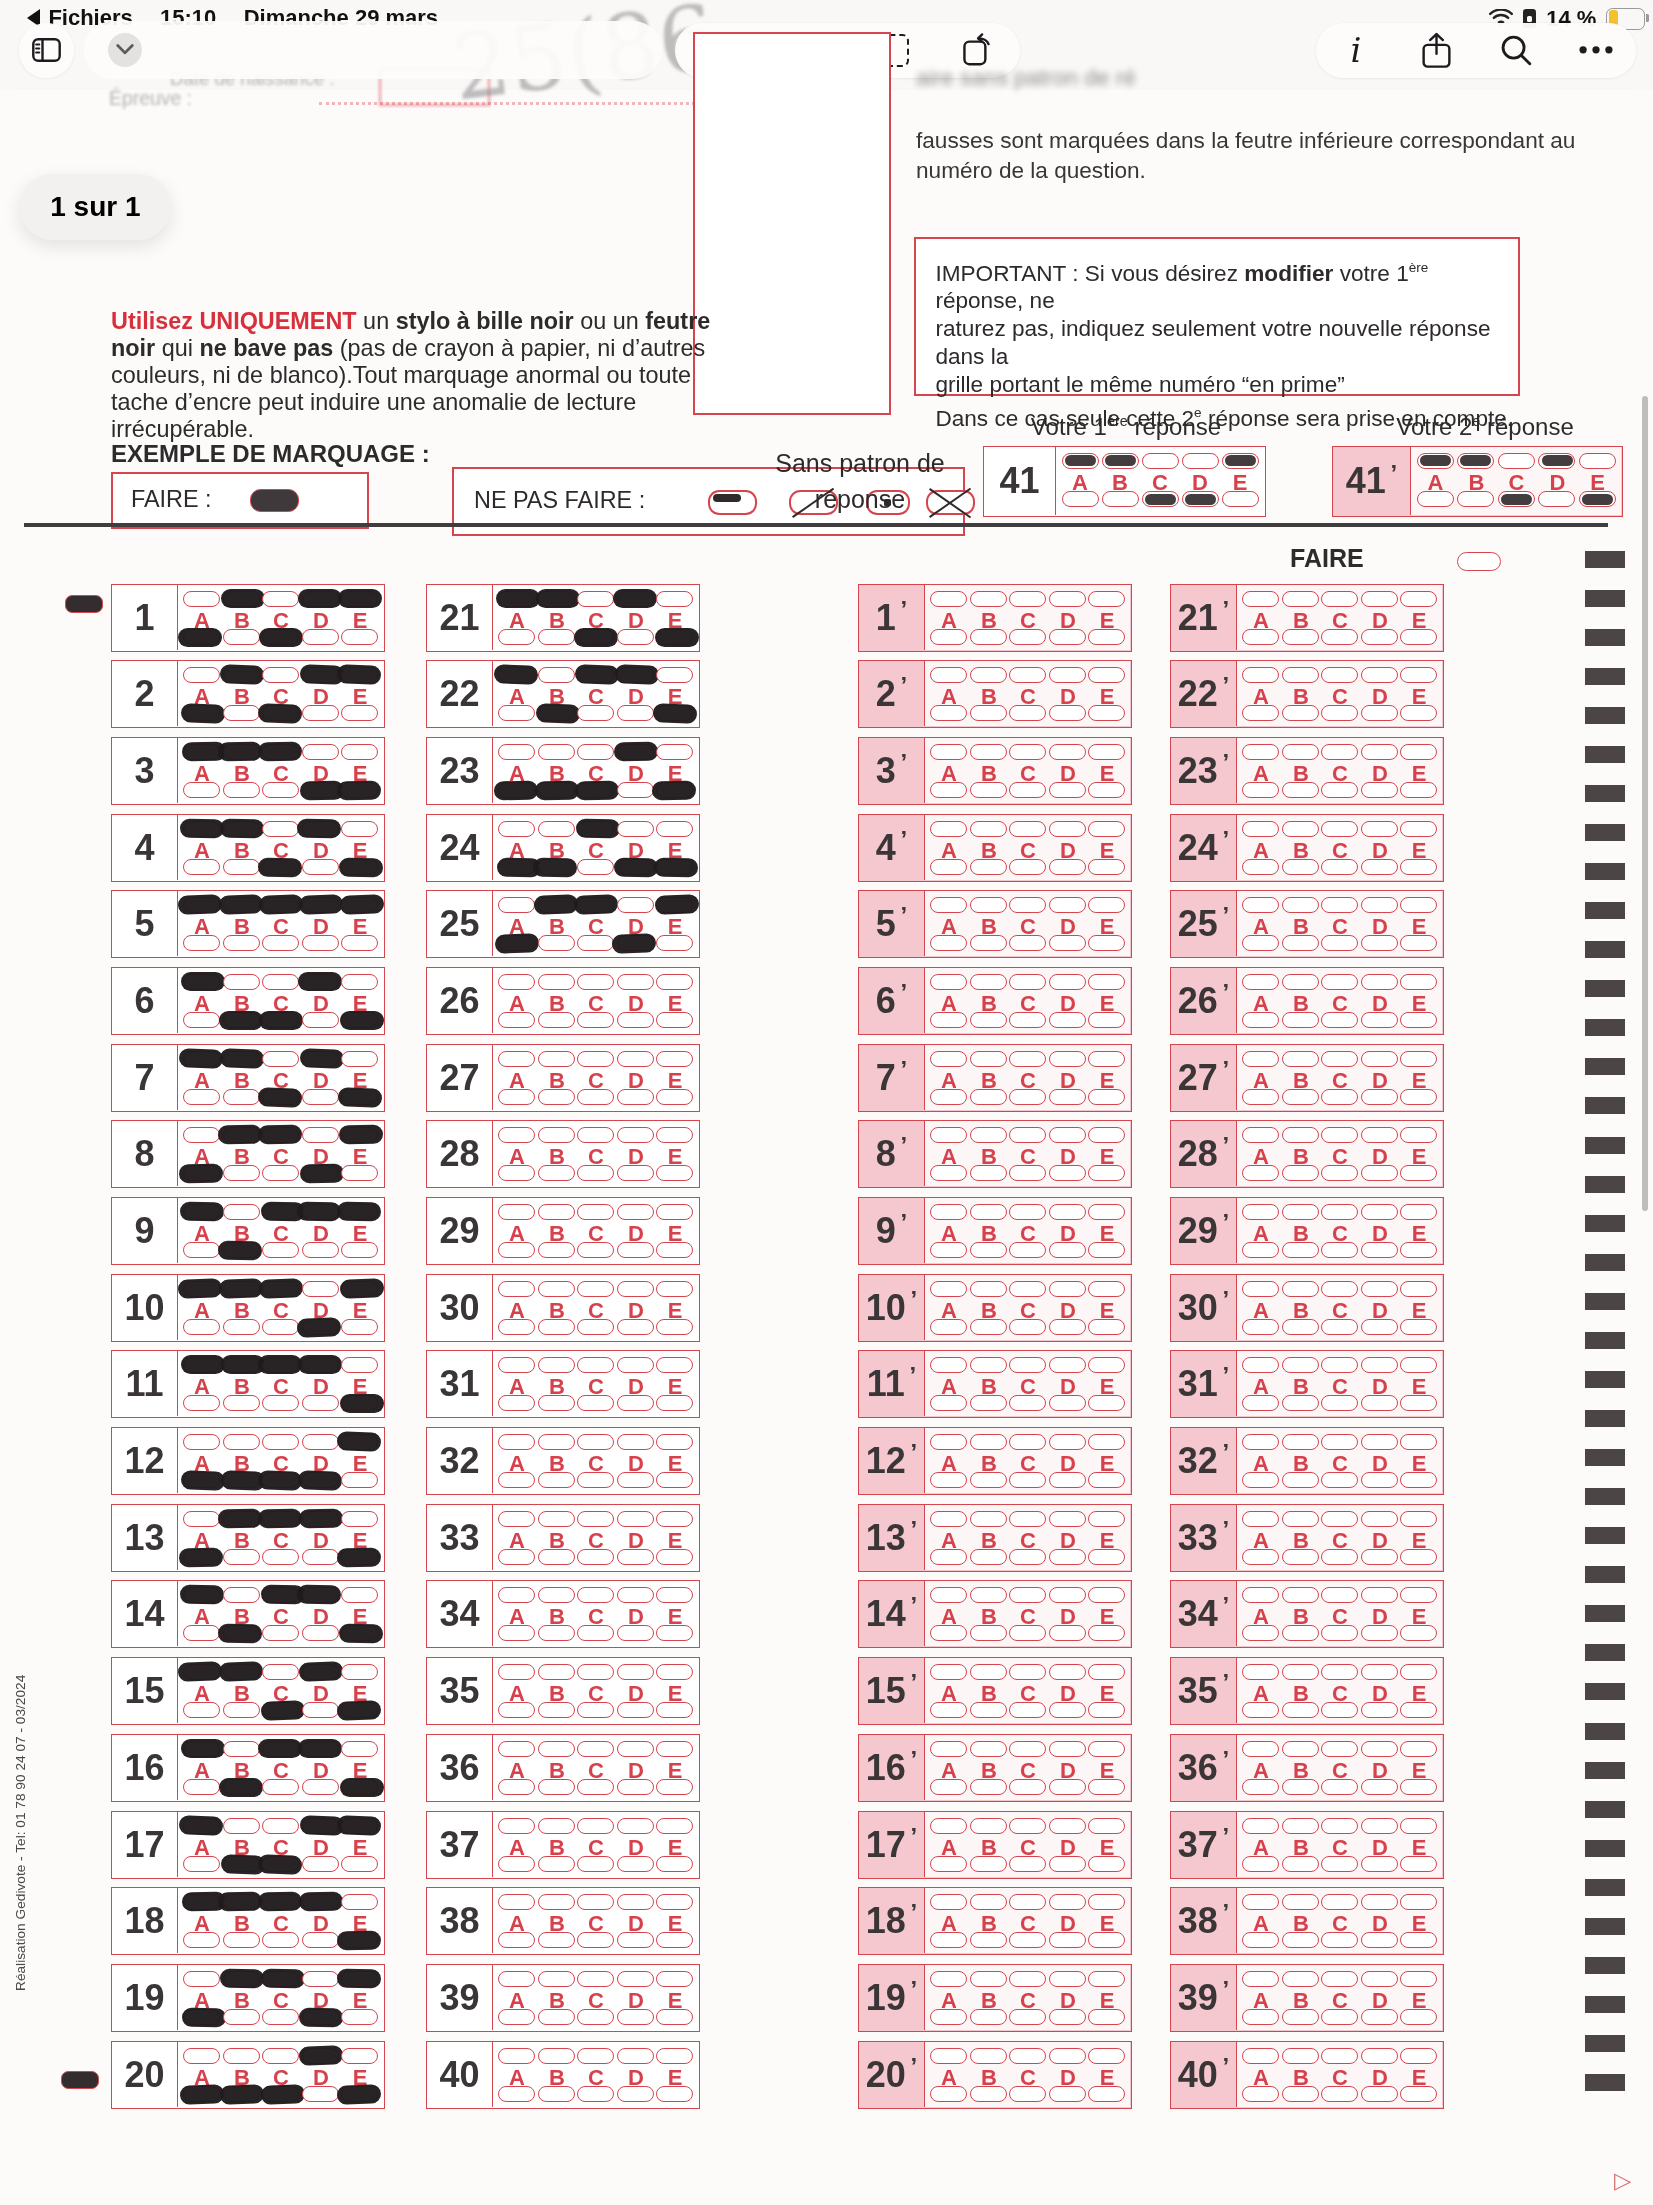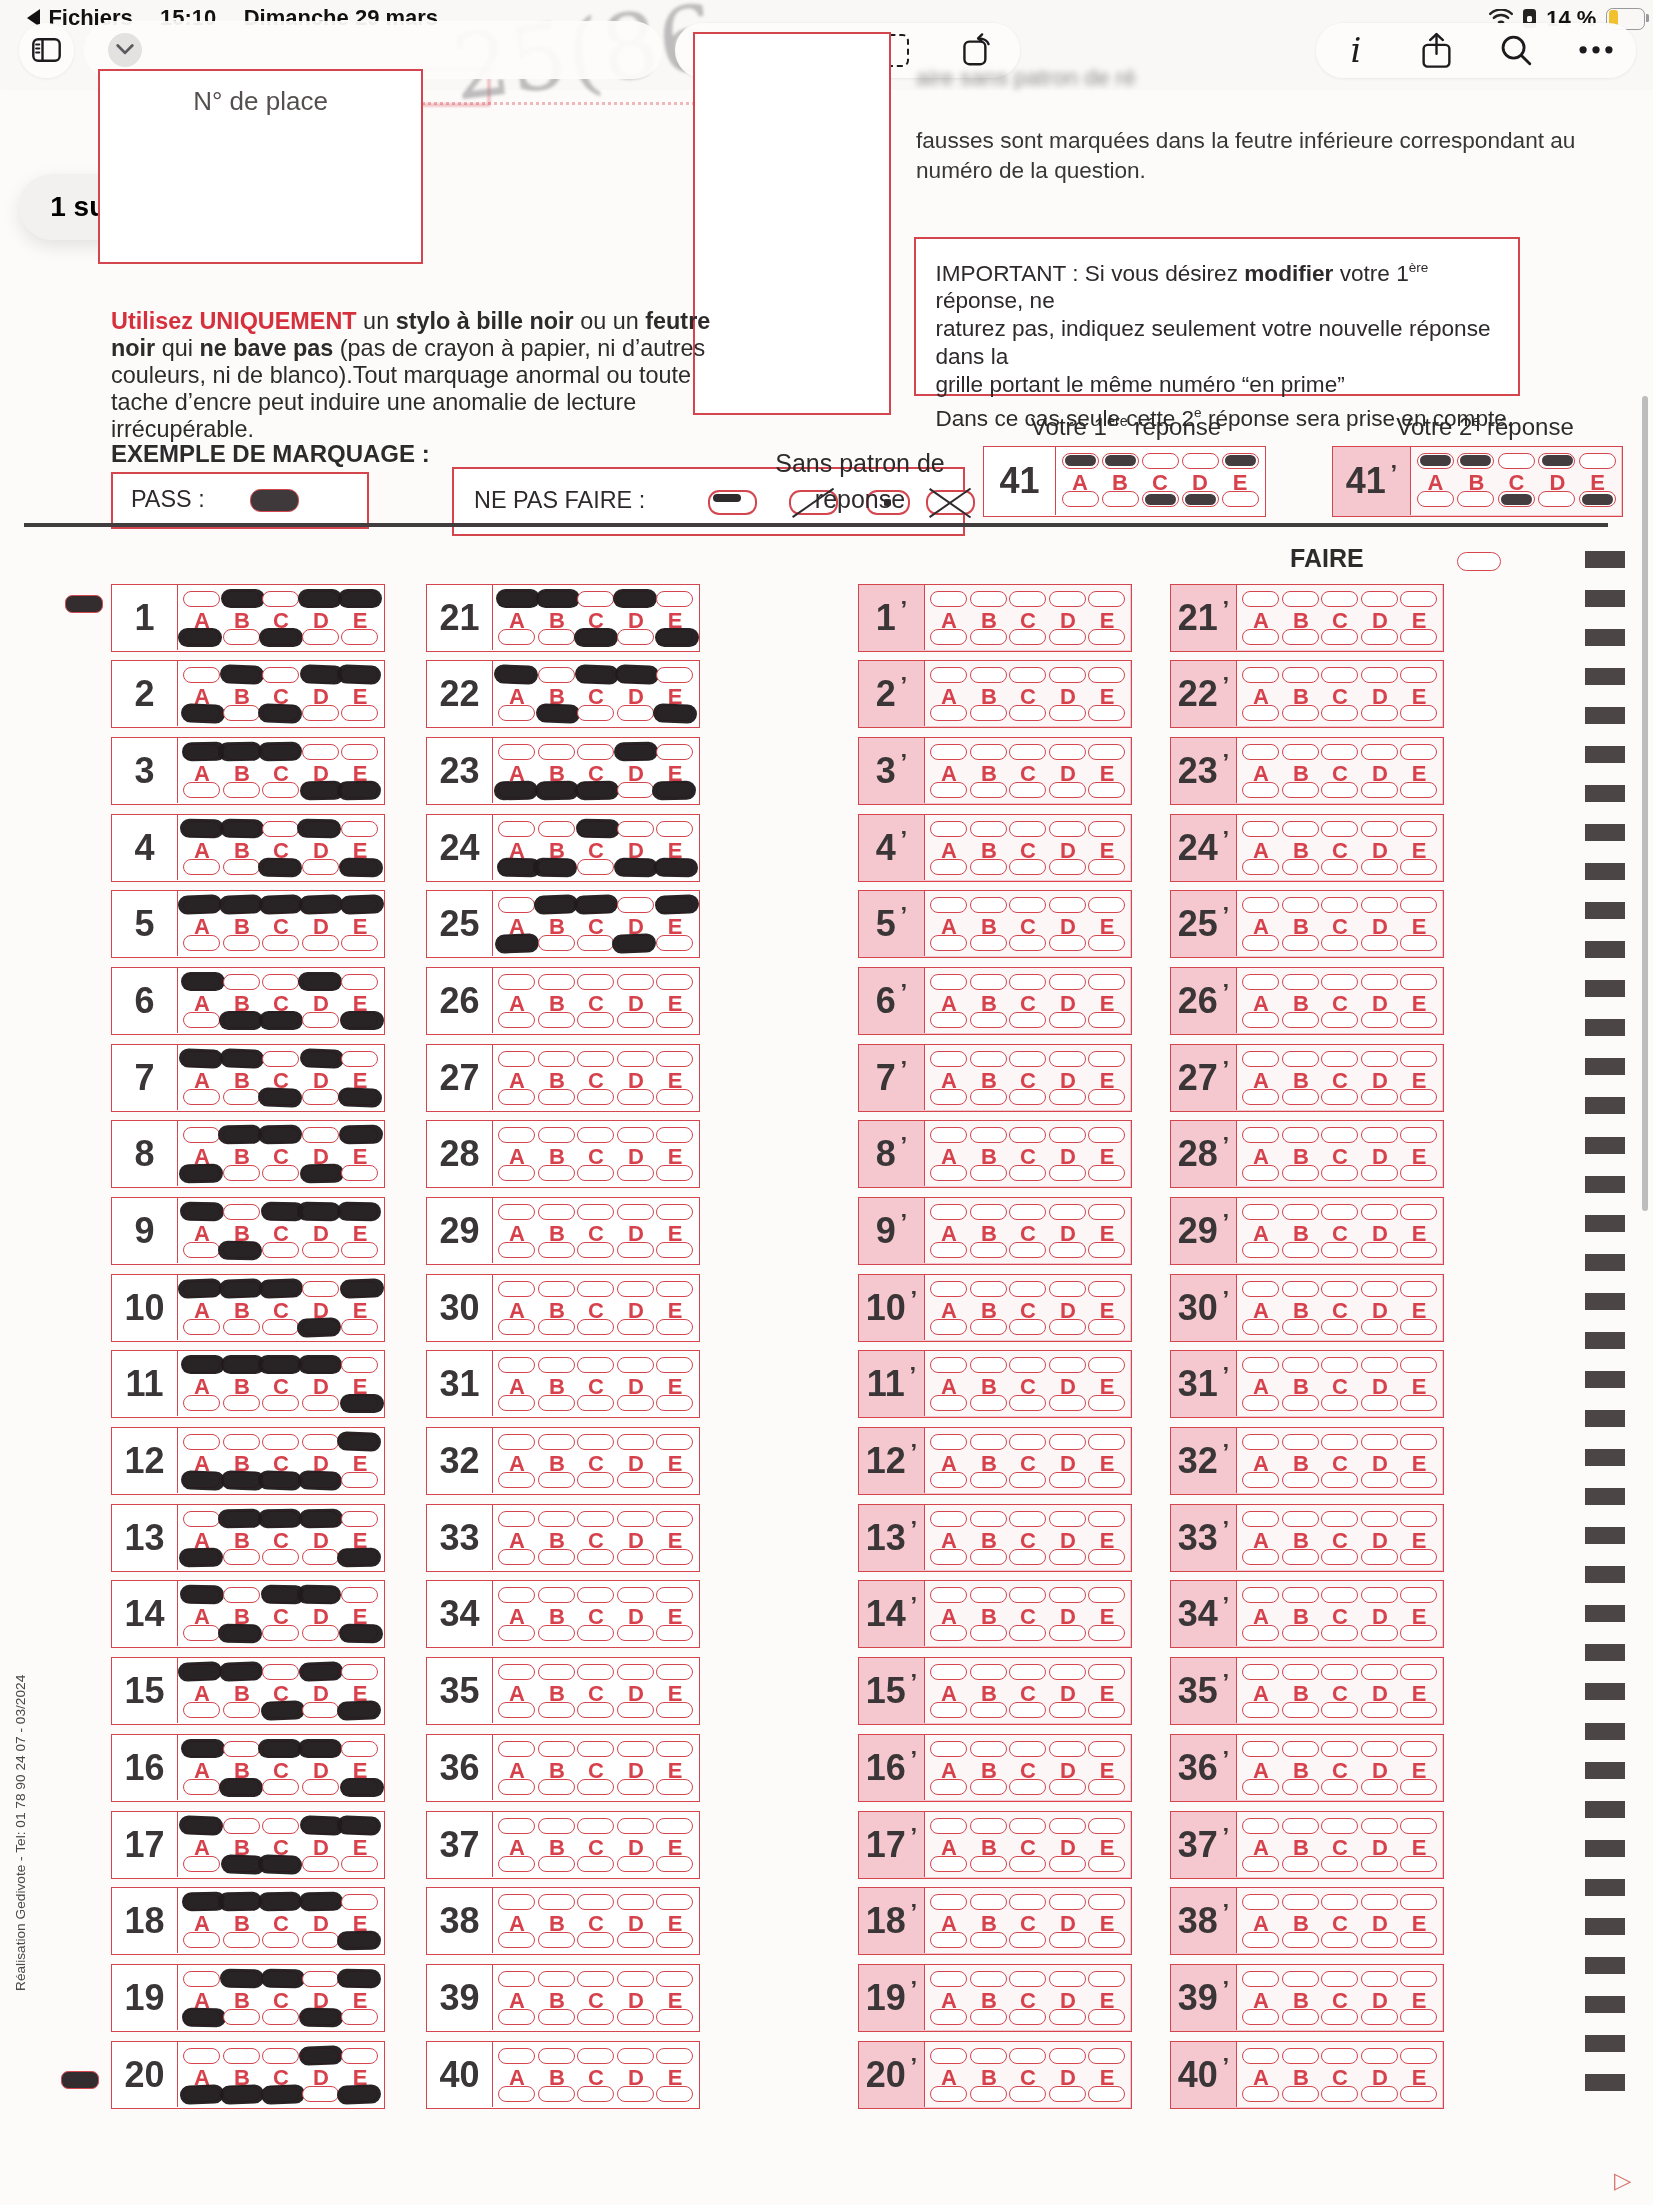--- a/index.html
+++ b/index.html
@@ -158,31 +158,28 @@
         <circle cx="22" cy="6" r="4.5" fill="#1c1c1e"></circle>
         <circle cx="38" cy="6" r="4.5" fill="#1c1c1e"></circle>
     </svg>
   </span>
 </div>
 
 <div class="abs" id="page-pill">1 sur 1</div>
 
 <div class="abs" style="left:0;top:0;width:1653px;height:2205px;">
 
-  <div class="abs redbox" style="left:98px;top:69px;width:321px;height:191px;background:#fff;">
-    <div style="text-align:center;margin-top:14.5px;font-size:26px;color:#55504f;">N° de place</div>
-  </div>
 
   <div class="abs redbox" style="left:693px;top:32px;width:194px;height:379px;background:#fff;"></div>
 
   <div class="abs" style="left:111px;top:308px;font-size:23.4px;line-height:27px;color:#2e2a2b;"><span class="b red">Utilisez UNIQUEMENT</span><span> un </span><span class="b">stylo à bille noir</span><span> ou un </span><span class="b">feutre</span><br><span class="b">noir</span><span> qui </span><span class="b">ne bave pas</span><span> (pas de crayon à papier, ni d’autres</span><br><span>couleurs, ni de blanco).Tout marquage anormal ou toute</span><br><span>tache d’encre peut induire une anomalie de lecture</span><br><span>irrécupérable.</span></div>
 
   <div class="abs b" style="left:111px;top:440px;font-size:24px;">EXEMPLE DE MARQUAGE :</div>
   <div class="abs redbox" style="left:111px;top:472px;width:254px;height:53px;background:#fff;">
-    <span style="position:absolute;left:18px;top:12px;font-size:23.4px;">PASS :</span>
+    <span style="position:absolute;left:18px;top:12px;font-size:23.4px;">FAIRE :</span>
     <span style="position:absolute;left:137px;top:14.5px;width:47px;height:21px;background:#3f393b;border:1.6px solid #d4454e;border-radius:10.5px;"></span>
   </div>
   <div class="abs redbox" style="left:452px;top:467px;width:509px;height:65px;background:#fff;">
     <span style="position:absolute;left:20px;top:18px;font-size:23.4px;">NE PAS FAIRE :</span>
     <span class="wrongbubble" style="left:254px;top:21px;width:45px;height:21px;">
       <span style="position:absolute;left:3.2px;top:2.4px;width:27.4px;height:7.3px;background:#2f2b2c;border-radius:4px;"></span>
     </span>
     <span class="wrongbubble" style="left:335px;top:21px;width:45px;height:21px;">
       <span class="xline" style="transform:rotate(55deg);"></span>
     </span>

